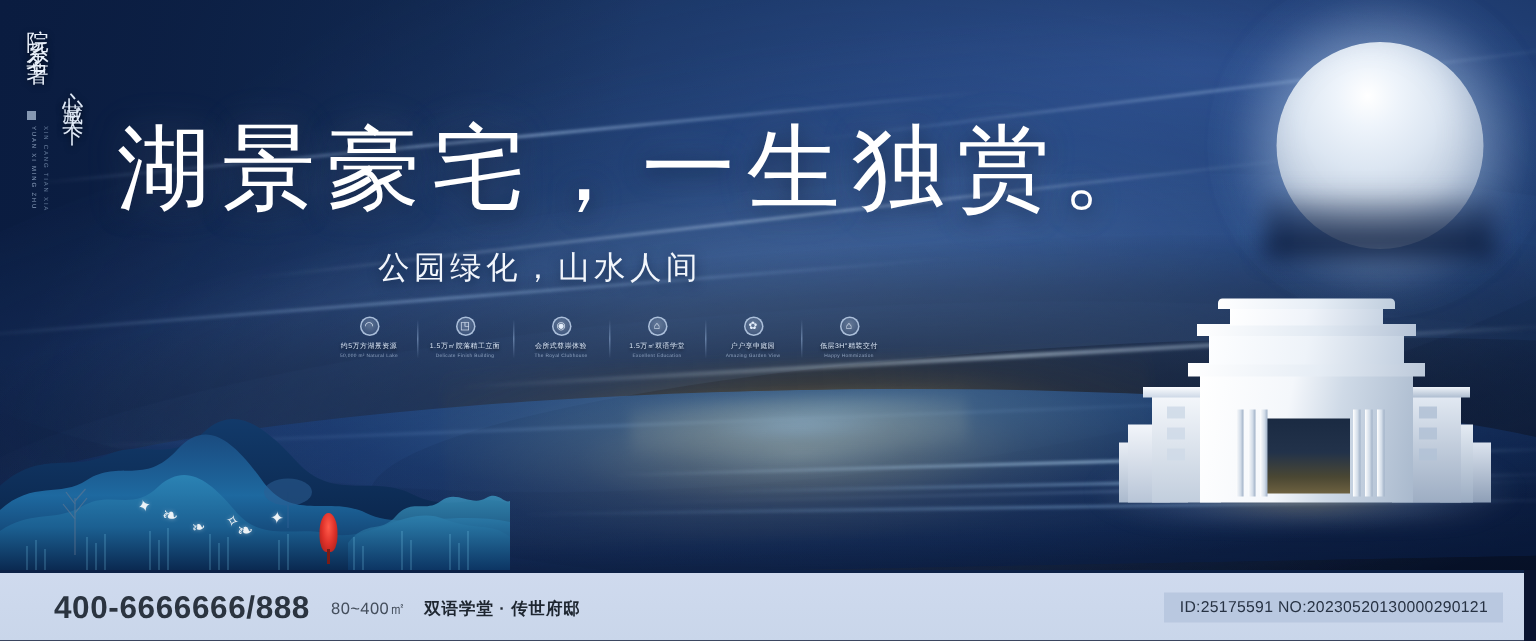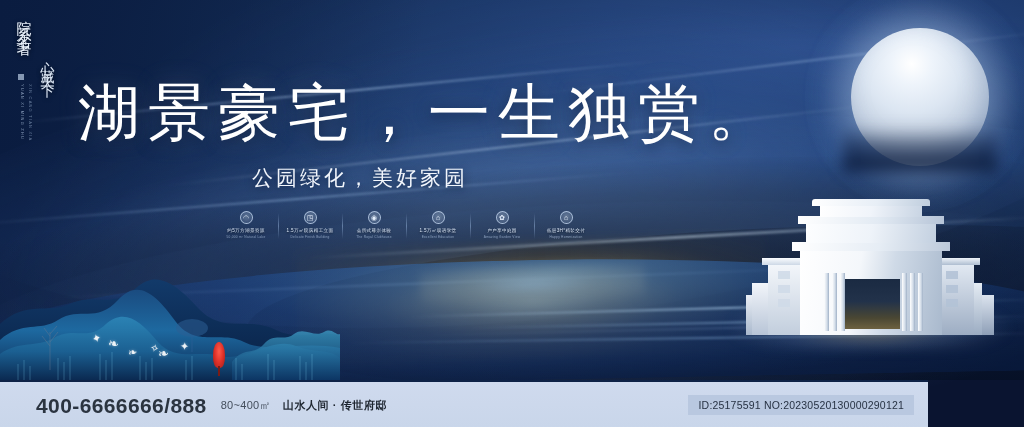--- a/index.html
+++ b/index.html
@@ -220,21 +220,21 @@
     background:radial-gradient(circle at 50% 40%, rgba(225,238,252,.30), rgba(150,185,235,.10));
     display:flex; align-items:center; justify-content:center;
     color:#e4eefb; font-size:7px; line-height:1; margin-bottom:4px;
   }
   .f-cn { font-size:4.6px; letter-spacing:.35px; color:#dce8f8; white-space:nowrap;
           text-shadow:0 1px 2px rgba(0,0,0,.6); margin-bottom:1.5px; }
   .f-en { font-size:3.2px; letter-spacing:.25px; color:rgba(186,206,234,.68); white-space:nowrap; }
 
   
   .bottom-bar {
-    position:absolute; left:0; bottom:0; width:928px; height:47px;
+    position:absolute; left:0; bottom:0; width:1016px; height:47px;
     background:linear-gradient(180deg,#cfdaee 0%,#c9d6ea 100%);
     border-top:2px solid #0d2146;
     text-decoration:underline;
   }
   .bb-inner { position:absolute; left:36px; top:0; height:47px; display:flex; align-items:center; }
   .phone {
     font-family:"Liberation Sans",sans-serif;
     font-size:21px; font-weight:700; color:#2b3440; letter-spacing:.4px;
     white-space:nowrap;
   }
@@ -417,21 +417,21 @@
     <div class="red-tree"></div>
   </div>
 
   <div class="vert-main">院系名著</div>
   <div class="vert-sub">心藏天下</div>
   <div class="vert-mark"></div>
   <div class="vert-tiny">YUAN XI MING ZHU</div>
   <div class="vert-tiny2">XIN CANG TIAN XIA</div>
 
   <div class="headline">湖景豪宅，一生独赏。</div>
-  <div class="subtitle">公园绿化，美好家园</div>
+  <div class="subtitle">公园绿化，山水人间</div>
 
   <div class="features">
     <div class="feature">
       <div class="f-icon">◠</div>
       <div class="f-cn">约5万方湖景资源</div>
       <div class="f-en">50,000 m² Natural Lake</div>
     </div>
     <div class="feature">
       <div class="f-icon">◳</div>
       <div class="f-cn">1.5万㎡院落精工立面</div>
@@ -456,21 +456,21 @@
       <div class="f-icon">⌂</div>
       <div class="f-cn">低层3H°精装交付</div>
       <div class="f-en">Happy Hommization</div>
     </div>
   </div>
 
   <div class="bottom-bar">
     <div class="bb-inner">
       <span class="phone">400-6666666/888</span>
       <span class="area">80~400㎡</span>
-      <span class="slogan">山水人间 · 传世府邸</span>
+      <span class="slogan">双语学堂 · 传世府邸</span>
     </div>
     <div class="id-badge">ID:25175591 NO:20230520130000290121</div>
   </div>
 
   <div class="watermark">
   </div>
 
 </div>
 
 </body></html>

